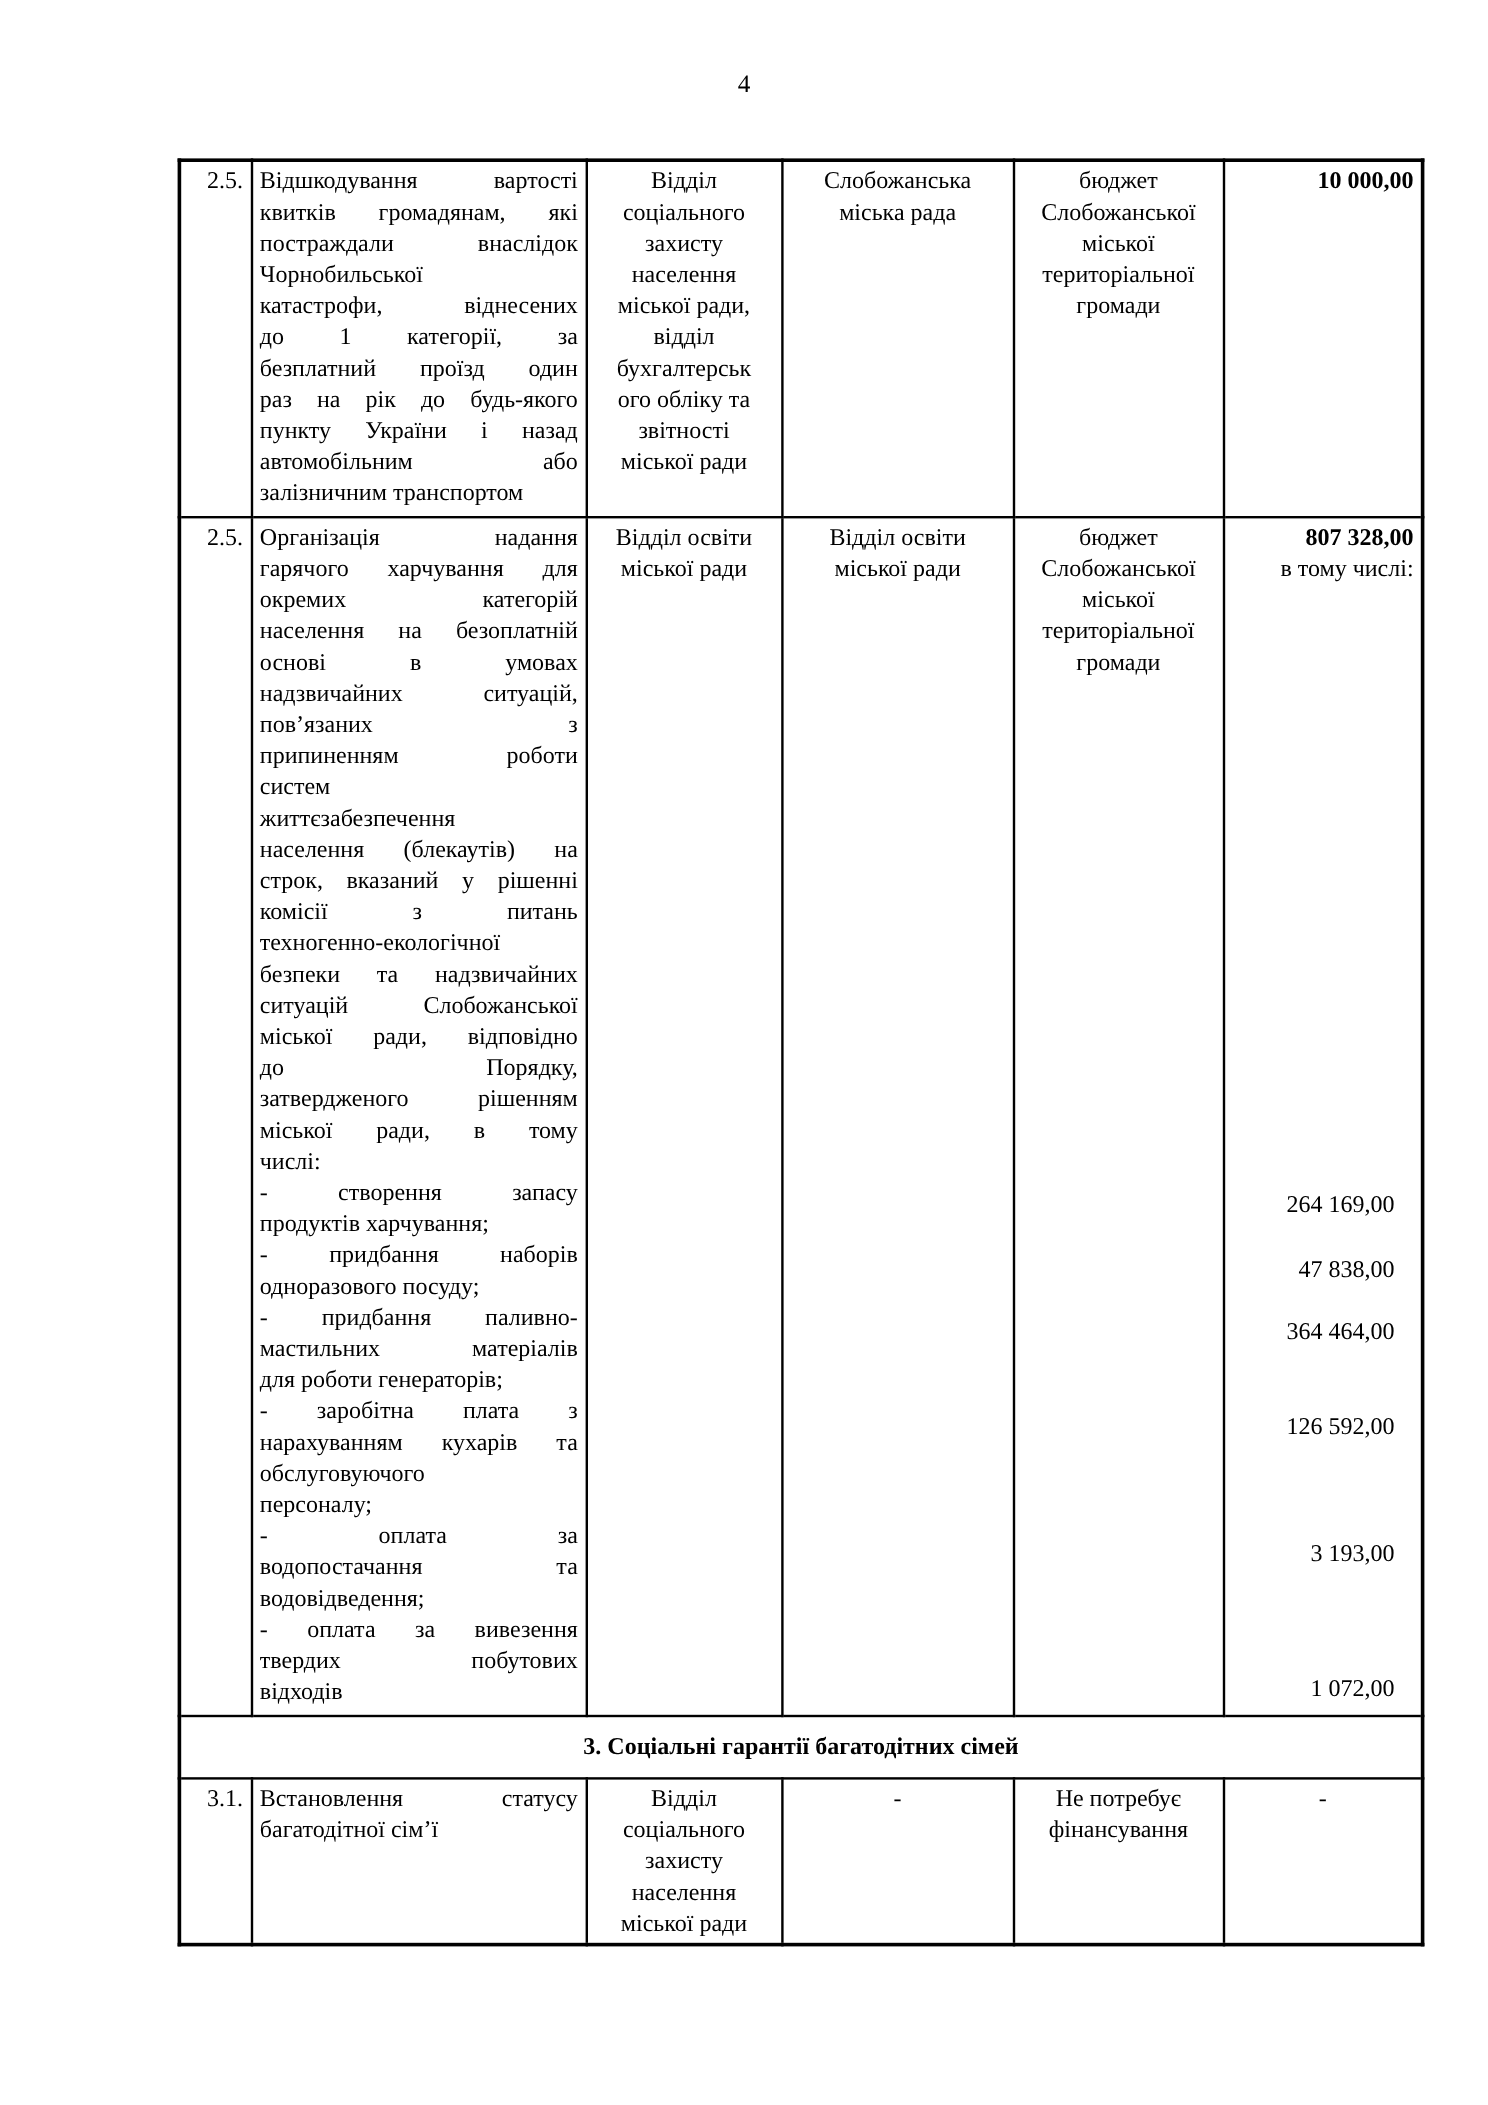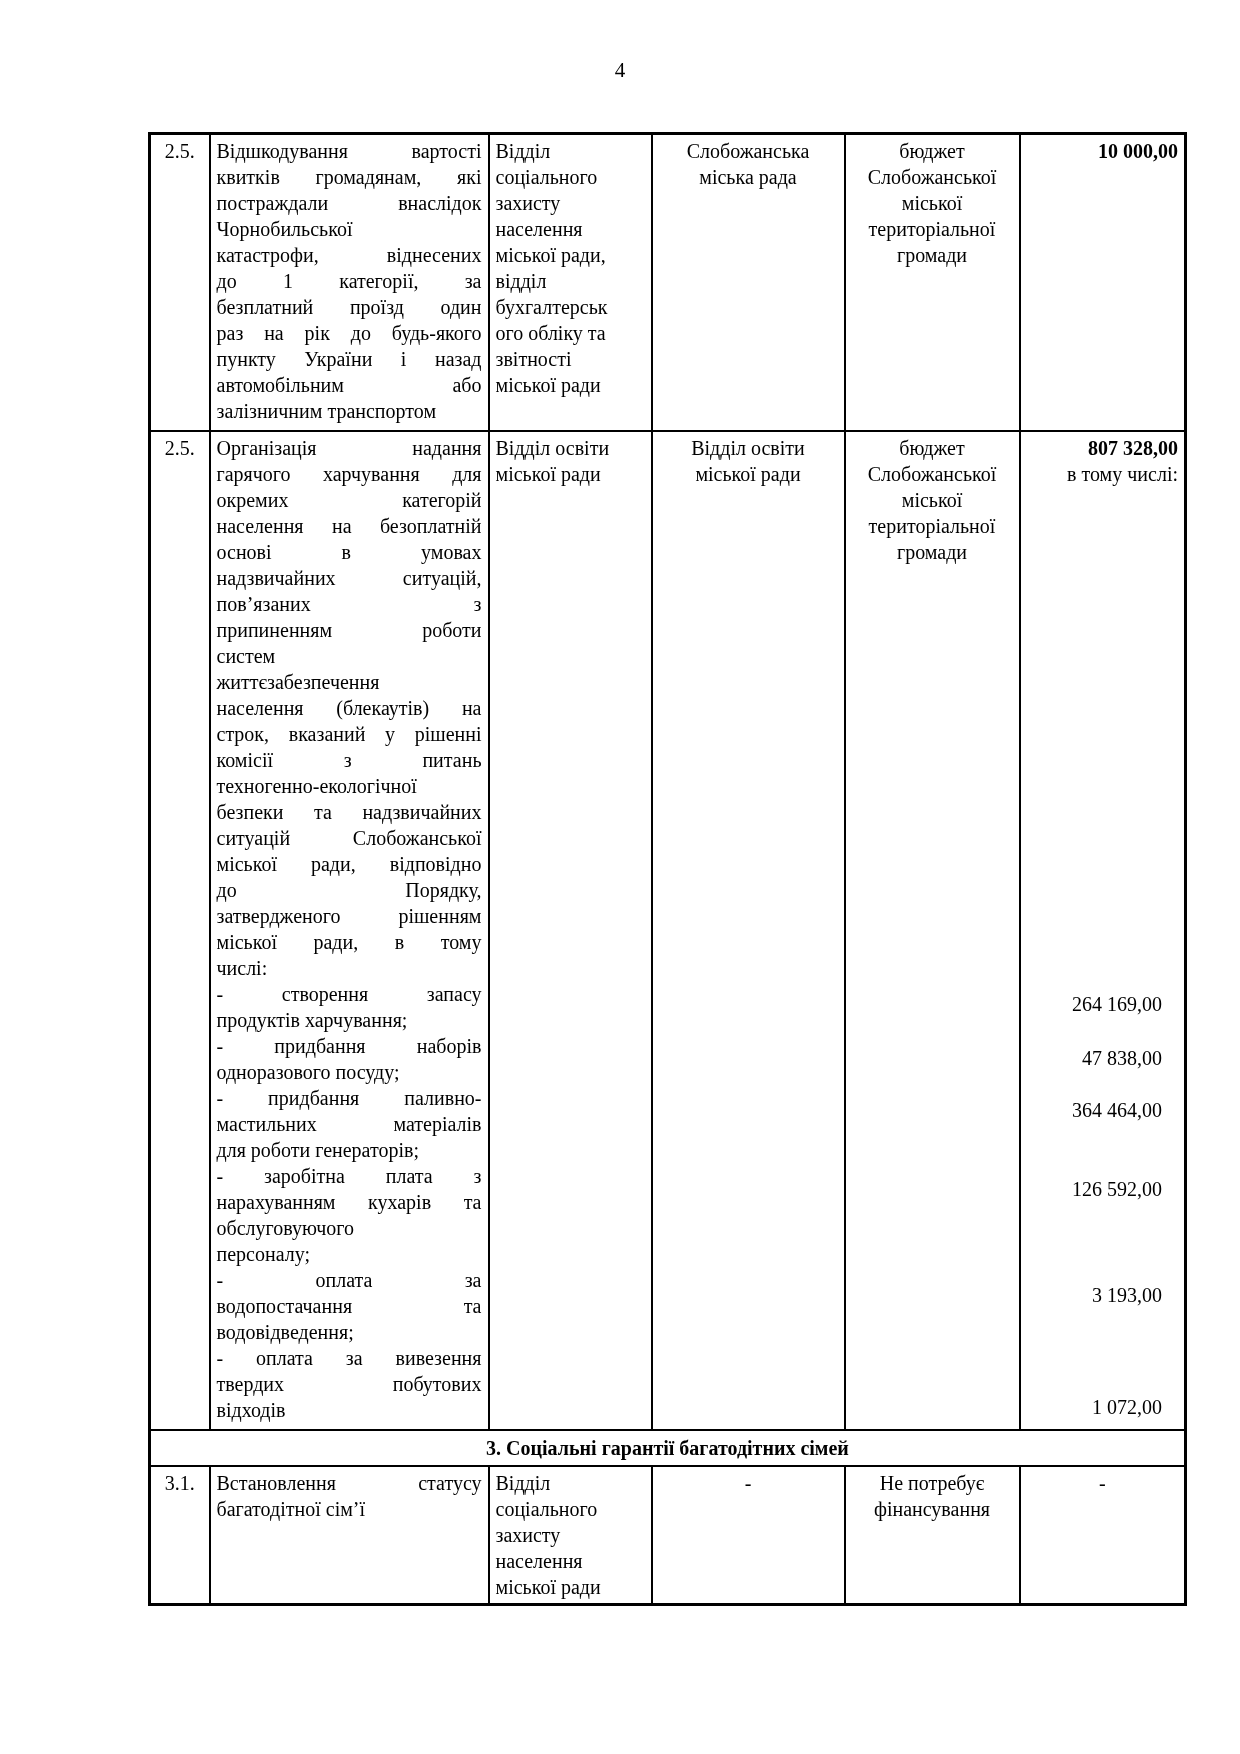--- a/index.html
+++ b/index.html
@@ -23,26 +23,26 @@
     table-layout:fixed;
     border:3px solid #000;
     font-size:20px;line-height:26px;
   }
   table.program td{
     border:2px solid #000;
     vertical-align:top;
     padding:3px 6px;
     overflow:hidden;
   }
-  td.c-num{text-align:center;padding:3px 2px;margin-top:12px;}
+  td.c-num{text-align:right;padding:3px 2px;margin-top:12px;}
   td.c-desc{padding:3px 9px 3px 10px;}
   .c-desc .line{text-align:justify;text-align-last:justify;}
   .c-desc .line.pl{text-align-last:left;}
   td.c-left{padding:3px 4px 3px 8px;}
-  .c-left .line{text-align:left;}
+  .c-left .line{text-align:center;}
   td.c-center{text-align:center;}
   .c-center .line{text-align:center;}
   td.c-amt{text-align:center;padding:3px 4px;}
   .amt-main{font-weight:bold;text-align:right;white-space:nowrap;}
   .amt-note{text-align:right;white-space:nowrap;}
   td.amt-rel{position:relative;margin-left:28px;}
   .sub-amt{
     position:absolute;right:22px;white-space:nowrap;
     font-weight:normal;
   }
@@ -177,21 +177,21 @@
         <div class="amt-note">в тому числі:</div>
         <span class="sub-amt sa1">264 169,00</span>
         <span class="sub-amt sa2">47 838,00</span>
         <span class="sub-amt sa3">364 464,00</span>
         <span class="sub-amt sa4">126 592,00</span>
         <span class="sub-amt sa5">3 193,00</span>
         <span class="sub-amt sa6">1 072,00</span>
       </td>
     </tr>
 
-    <tr class="section-header-row" style="height:36px;">
+    <tr class="section-header-row" style="height:52px;">
       <td colspan="6">3. Соціальні гарантії багатодітних сімей</td>
     </tr>
 
     <tr style="height:138px;">
       <td class="c-num">3.1.</td>
       <td class="c-desc">
             <div class="line">Встановлення статусу</div>
             <div class="line pl">багатодітної сім’ї</div>
           </td>
       <td class="c-left">

